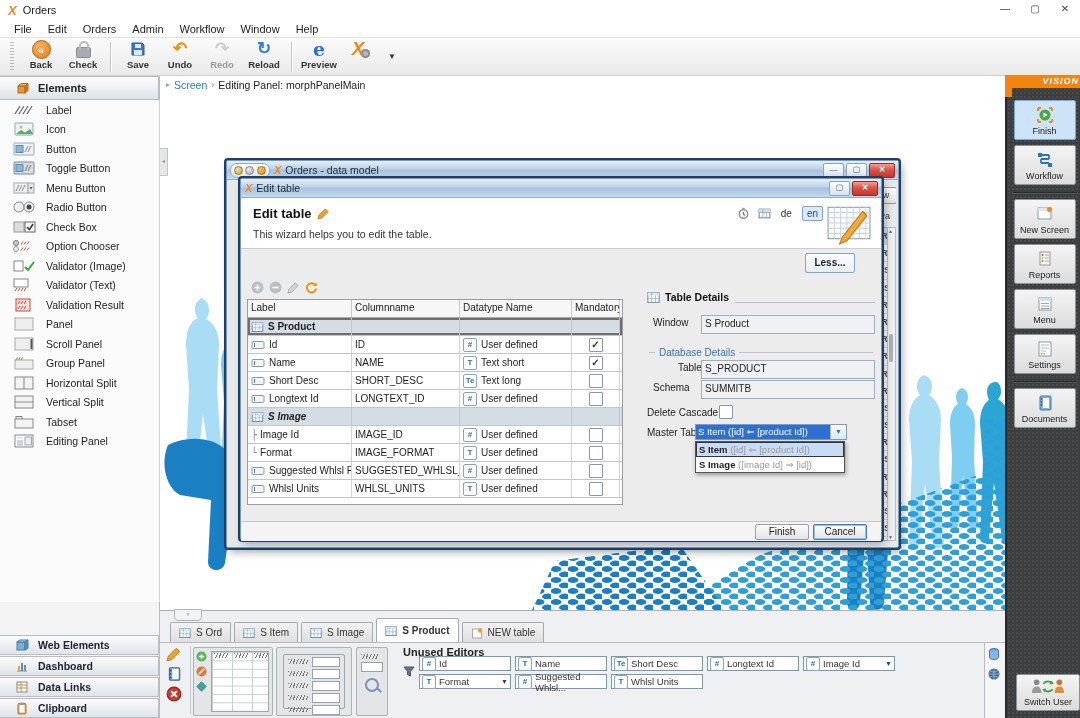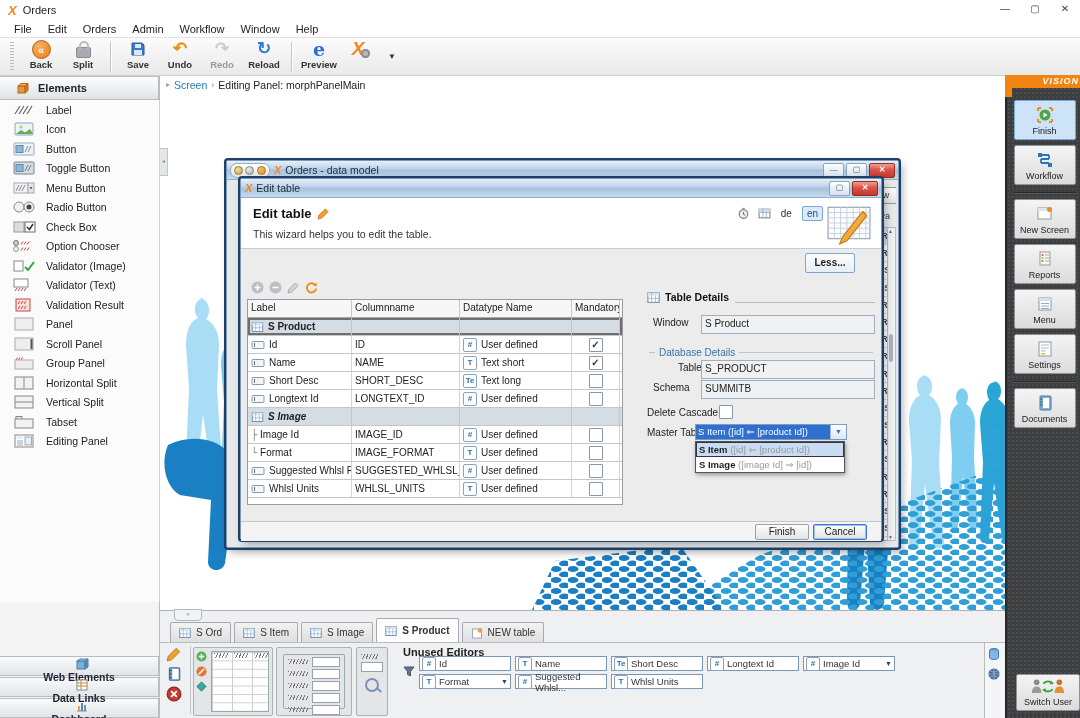--- a/index.html
+++ b/index.html
@@ -30,21 +30,21 @@
   .tcaret{font-size:8px;color:#333;margin-left:6px;}
   
   .sidebar{position:absolute;left:0;top:76px;width:160px;height:642px;background:#f4f4f4;border-right:1px solid #b9bdc1;box-sizing:border-box;}
   .sb-header{height:22px;background:linear-gradient(#fdfdfd,#dfe3e7);border:1px solid #b9bdc1;border-left:none;display:flex;align-items:center;font-weight:bold;font-size:11px;color:#222;}
   .sb-header .sbicon{margin:0 8px 0 16px;width:14px;height:12px;}
   .sb-list{position:absolute;left:0;top:24px;width:159px;bottom:116px;background:#fbfbfb;border-right:1px solid #d0d0d0;overflow:hidden;}
   .sb-item{display:flex;align-items:center;height:19.5px;padding-left:10px;font-size:10.5px;color:#222;}
   .sb-item .eicon{width:28px;height:14px;margin-right:8px;display:flex;align-items:center;justify-content:center;}
   .sb-item .eicon svg{width:26px;height:14px;}
   .sb-sections{position:absolute;left:0;bottom:0;width:159px;}
-  .sb-sec{height:18px;background:linear-gradient(#fafbfc,#e0e4e8);border:1px solid #b9bdc1;border-left:none;margin-top:1px;display:flex;align-items:center;font-weight:bold;font-size:10.5px;color:#223;flex-direction:column;}
+  .sb-sec{height:18px;background:linear-gradient(#fafbfc,#e0e4e8);border:1px solid #b9bdc1;border-left:none;margin-top:1px;display:flex;align-items:center;font-weight:bold;font-size:10.5px;color:#223;}
   .sb-sec .sicon{width:14px;height:14px;margin:0 9px 0 15px;}
   
   .main{position:absolute;left:160px;top:76px;width:845px;height:642px;background:#fff;}
   .breadcrumb{position:absolute;left:0;top:0;width:845px;height:17px;background:#fff;border-bottom:1px solid #e0e0e0;display:flex;align-items:center;font-size:10.5px;}
   .bc-mark{color:#98a2ac;font-size:8px;margin:0 4px 0 6px;}
   .bc-link{color:#2a7ab8;}
   .bc-sep{color:#888;margin:0 4px;font-size:9px;}
   .canvas{position:absolute;left:0;top:17px;width:845px;height:517px;background:#fff;overflow:hidden;}
   .collapse-left{position:absolute;left:0;top:55px;width:7px;height:26px;background:#e4e7ea;border:1px solid #c2c6ca;border-left:none;color:#8a929a;font-size:6px;line-height:24px;text-align:center;}
   
@@ -196,21 +196,21 @@
   <div class="tbtn">
         <div class="ticon">
           <span class="circle-orange">«</span>
         </div>
         <div class="tlbl">Back</div>
       </div>
       <div class="tbtn">
         <div class="ticon">
           <span class="padlock"></span>
         </div>
-        <div class="tlbl">Split</div>
+        <div class="tlbl">Check</div>
       </div>
       <div class="tsep"></div>
       <div class="tbtn">
         <div class="ticon">
           <svg width="16" height="16" viewBox="0 0 16 16">
             <path d="M2 2h10l2 2v10H2z" fill="#3b79c8" stroke="#2a5a9a"></path>
             <rect x="5" y="3" width="6" height="4" fill="#dce8f5"></rect>
             <rect x="4" y="9" width="8" height="5" fill="#dce8f5"></rect>
           </svg>
         </div>
@@ -435,33 +435,41 @@
         <div class="sb-sec">
           <span class="sicon"><svg viewBox="0 0 14 14">
               <rect x="2" y="4" width="8" height="8" fill="#7ab0d8" stroke="#4a7aa8"></rect>
               <path d="M2 4l3-2h8l-3 2z" fill="#a8cce8" stroke="#4a7aa8"></path>
               <path d="M10 12l3-2V2l-3 2z" fill="#5a90b8" stroke="#4a7aa8"></path>
             </svg></span>
           <span>Web Elements</span>
         </div>
         <div class="sb-sec">
           <span class="sicon"><svg viewBox="0 0 14 14">
-              <rect x="2" y="2" width="10" height="10" fill="#fff" stroke="#888"></rect>
-              <path d="M2 5h10M2 8h10M6 2v10" stroke="#c88a3a"></path>
-            </svg></span>
-          <span>Data Links</span>
-        </div>
-        <div class="sb-sec">
-          <span class="sicon"><svg viewBox="0 0 14 14">
               <path d="M2 12h10" stroke="#888"></path>
               <rect x="3" y="7" width="2" height="5" fill="#f0a030"></rect>
               <rect x="6" y="4" width="2" height="8" fill="#4c8cc8"></rect>
               <rect x="9" y="6" width="2" height="6" fill="#8a8a8a"></rect>
             </svg></span>
           <span>Dashboard</span>
+        </div>
+        <div class="sb-sec">
+          <span class="sicon"><svg viewBox="0 0 14 14">
+              <rect x="2" y="2" width="10" height="10" fill="#fff" stroke="#888"></rect>
+              <path d="M2 5h10M2 8h10M6 2v10" stroke="#c88a3a"></path>
+            </svg></span>
+          <span>Data Links</span>
+        </div>
+        <div class="sb-sec">
+          <span class="sicon"><svg viewBox="0 0 14 14">
+              <rect x="3" y="2.5" width="8" height="10.5" rx="1" fill="#d8a868" stroke="#a87838"></rect>
+              <rect x="4.5" y="4" width="5" height="7.5" fill="#fff"></rect>
+              <rect x="5" y="1.5" width="4" height="2.5" rx="1" fill="#999"></rect>
+            </svg></span>
+          <span>Clipboard</span>
         </div>
       </div>
   </div>
 
   <div class="main">
     <div class="breadcrumb">
       <span class="bc-mark">▸</span>
       <span class="bc-link">Screen</span>
       <span class="bc-sep">›</span>
       <span>Editing Panel: morphPanelMain</span>

